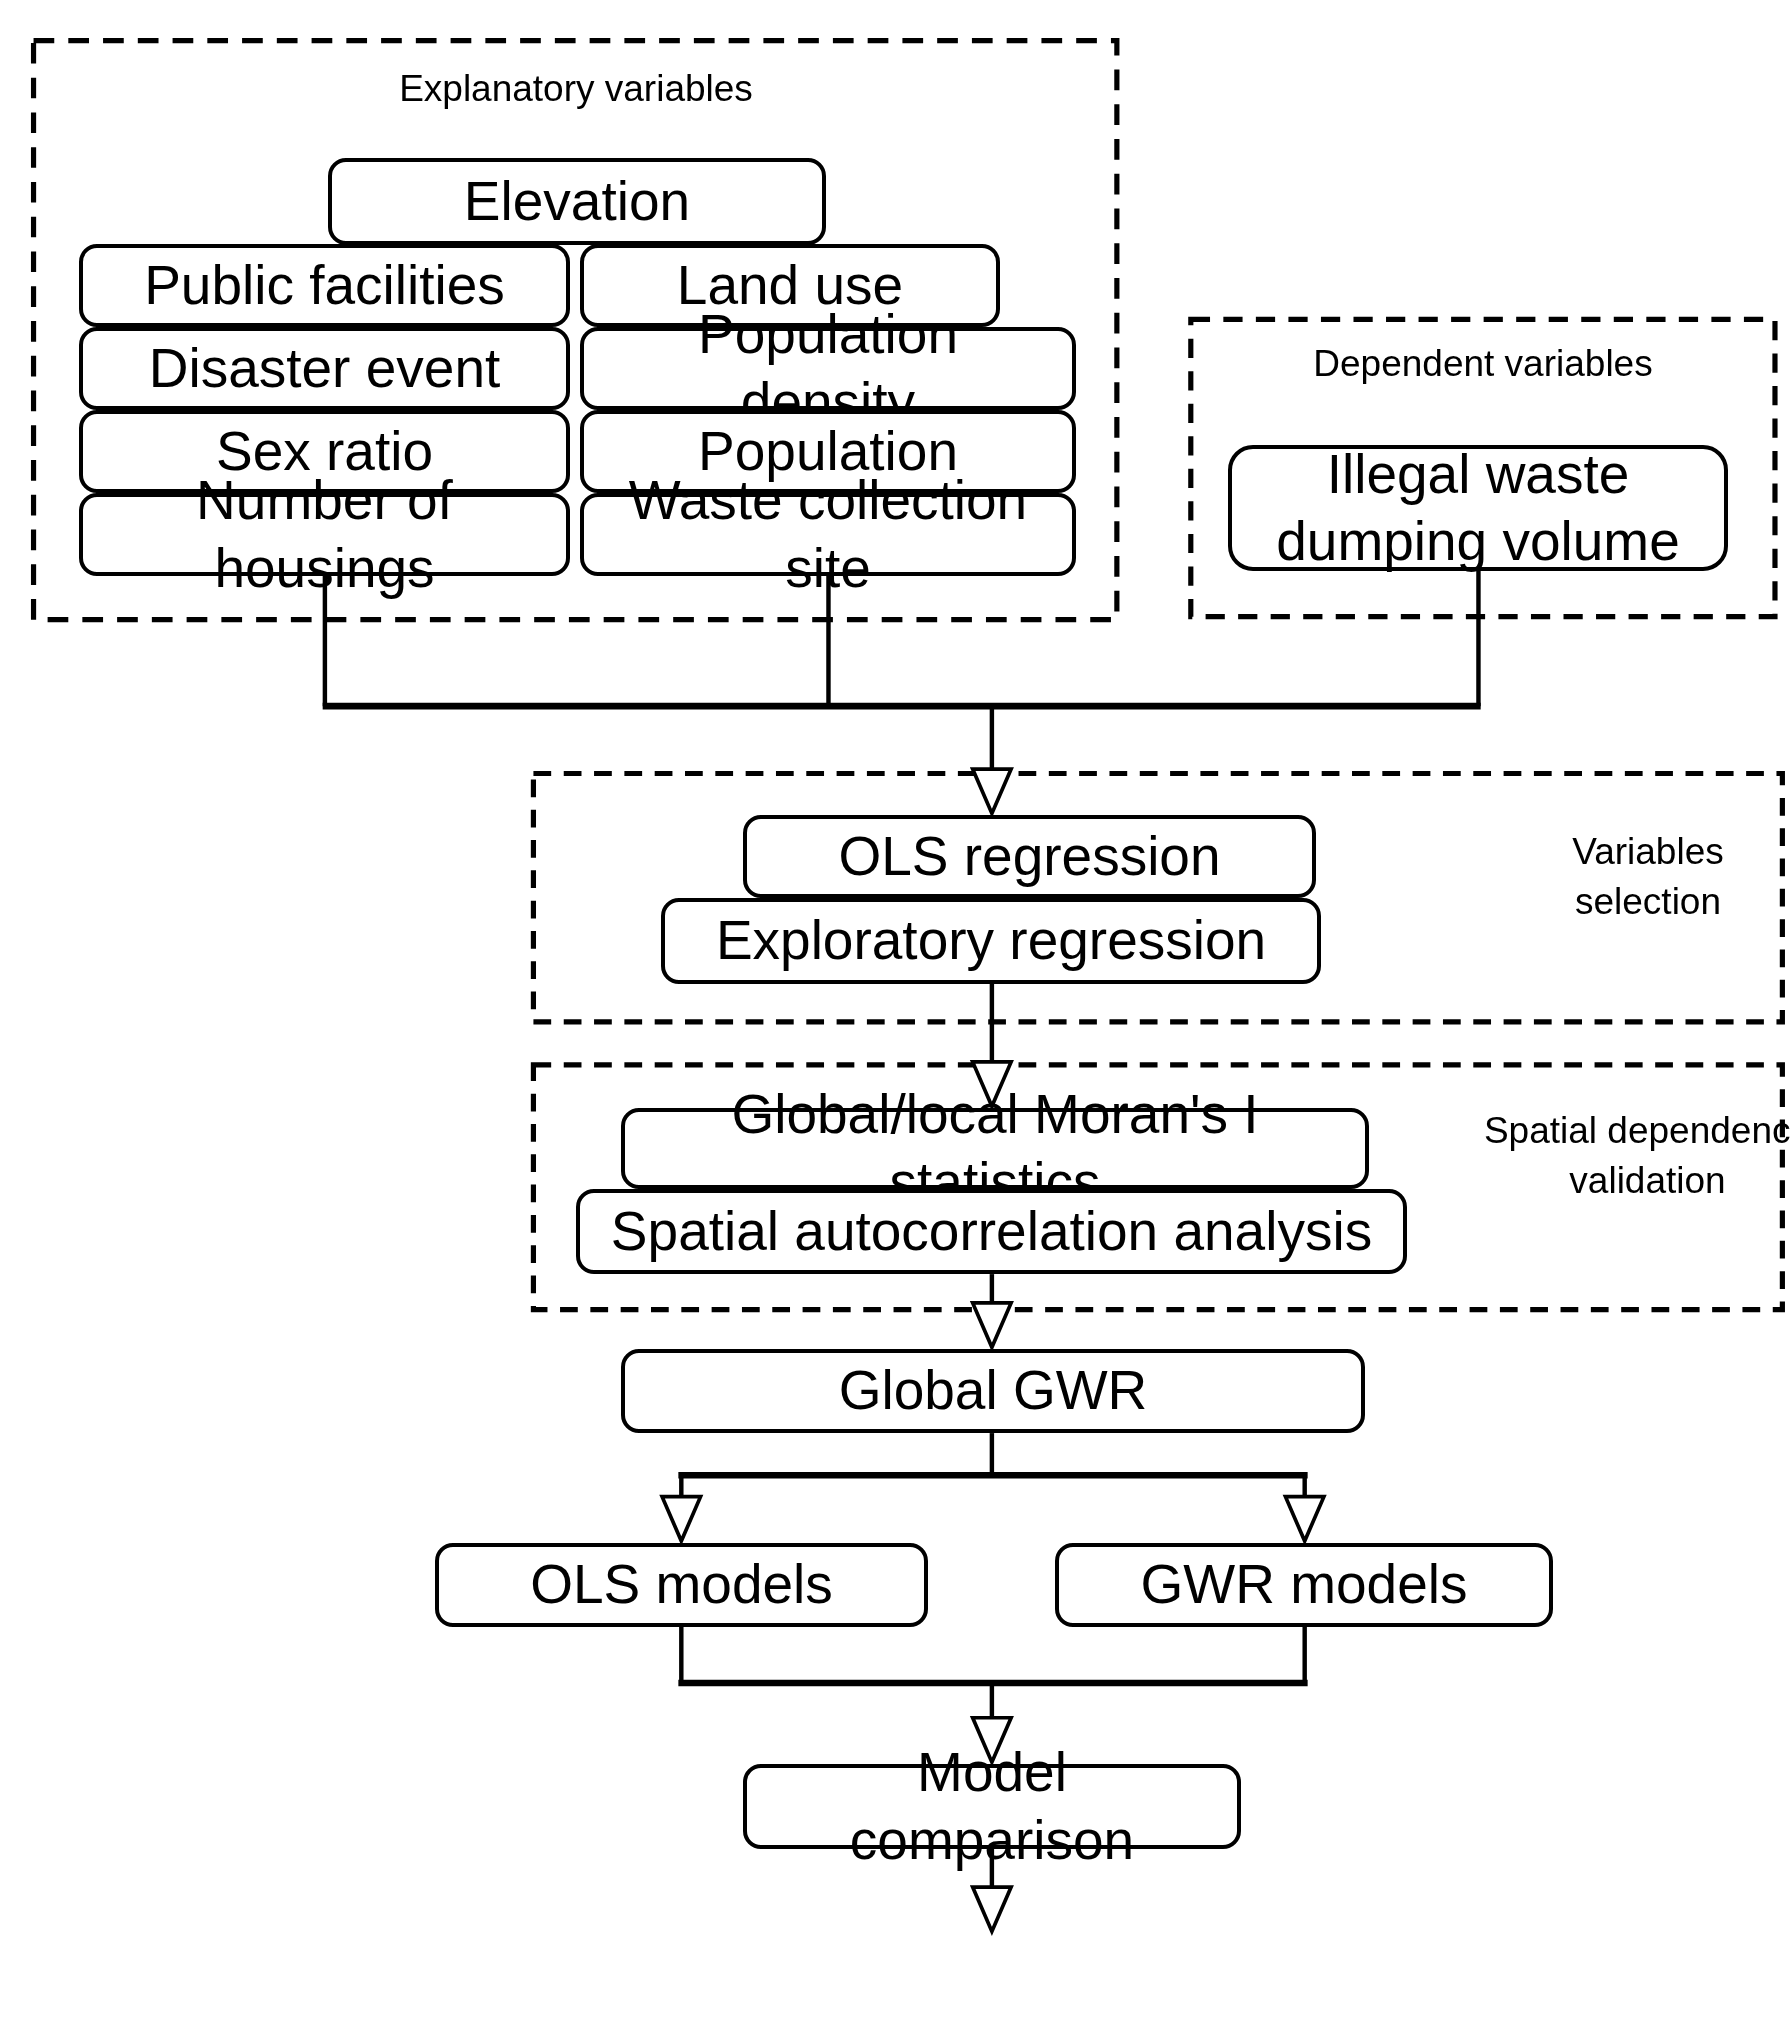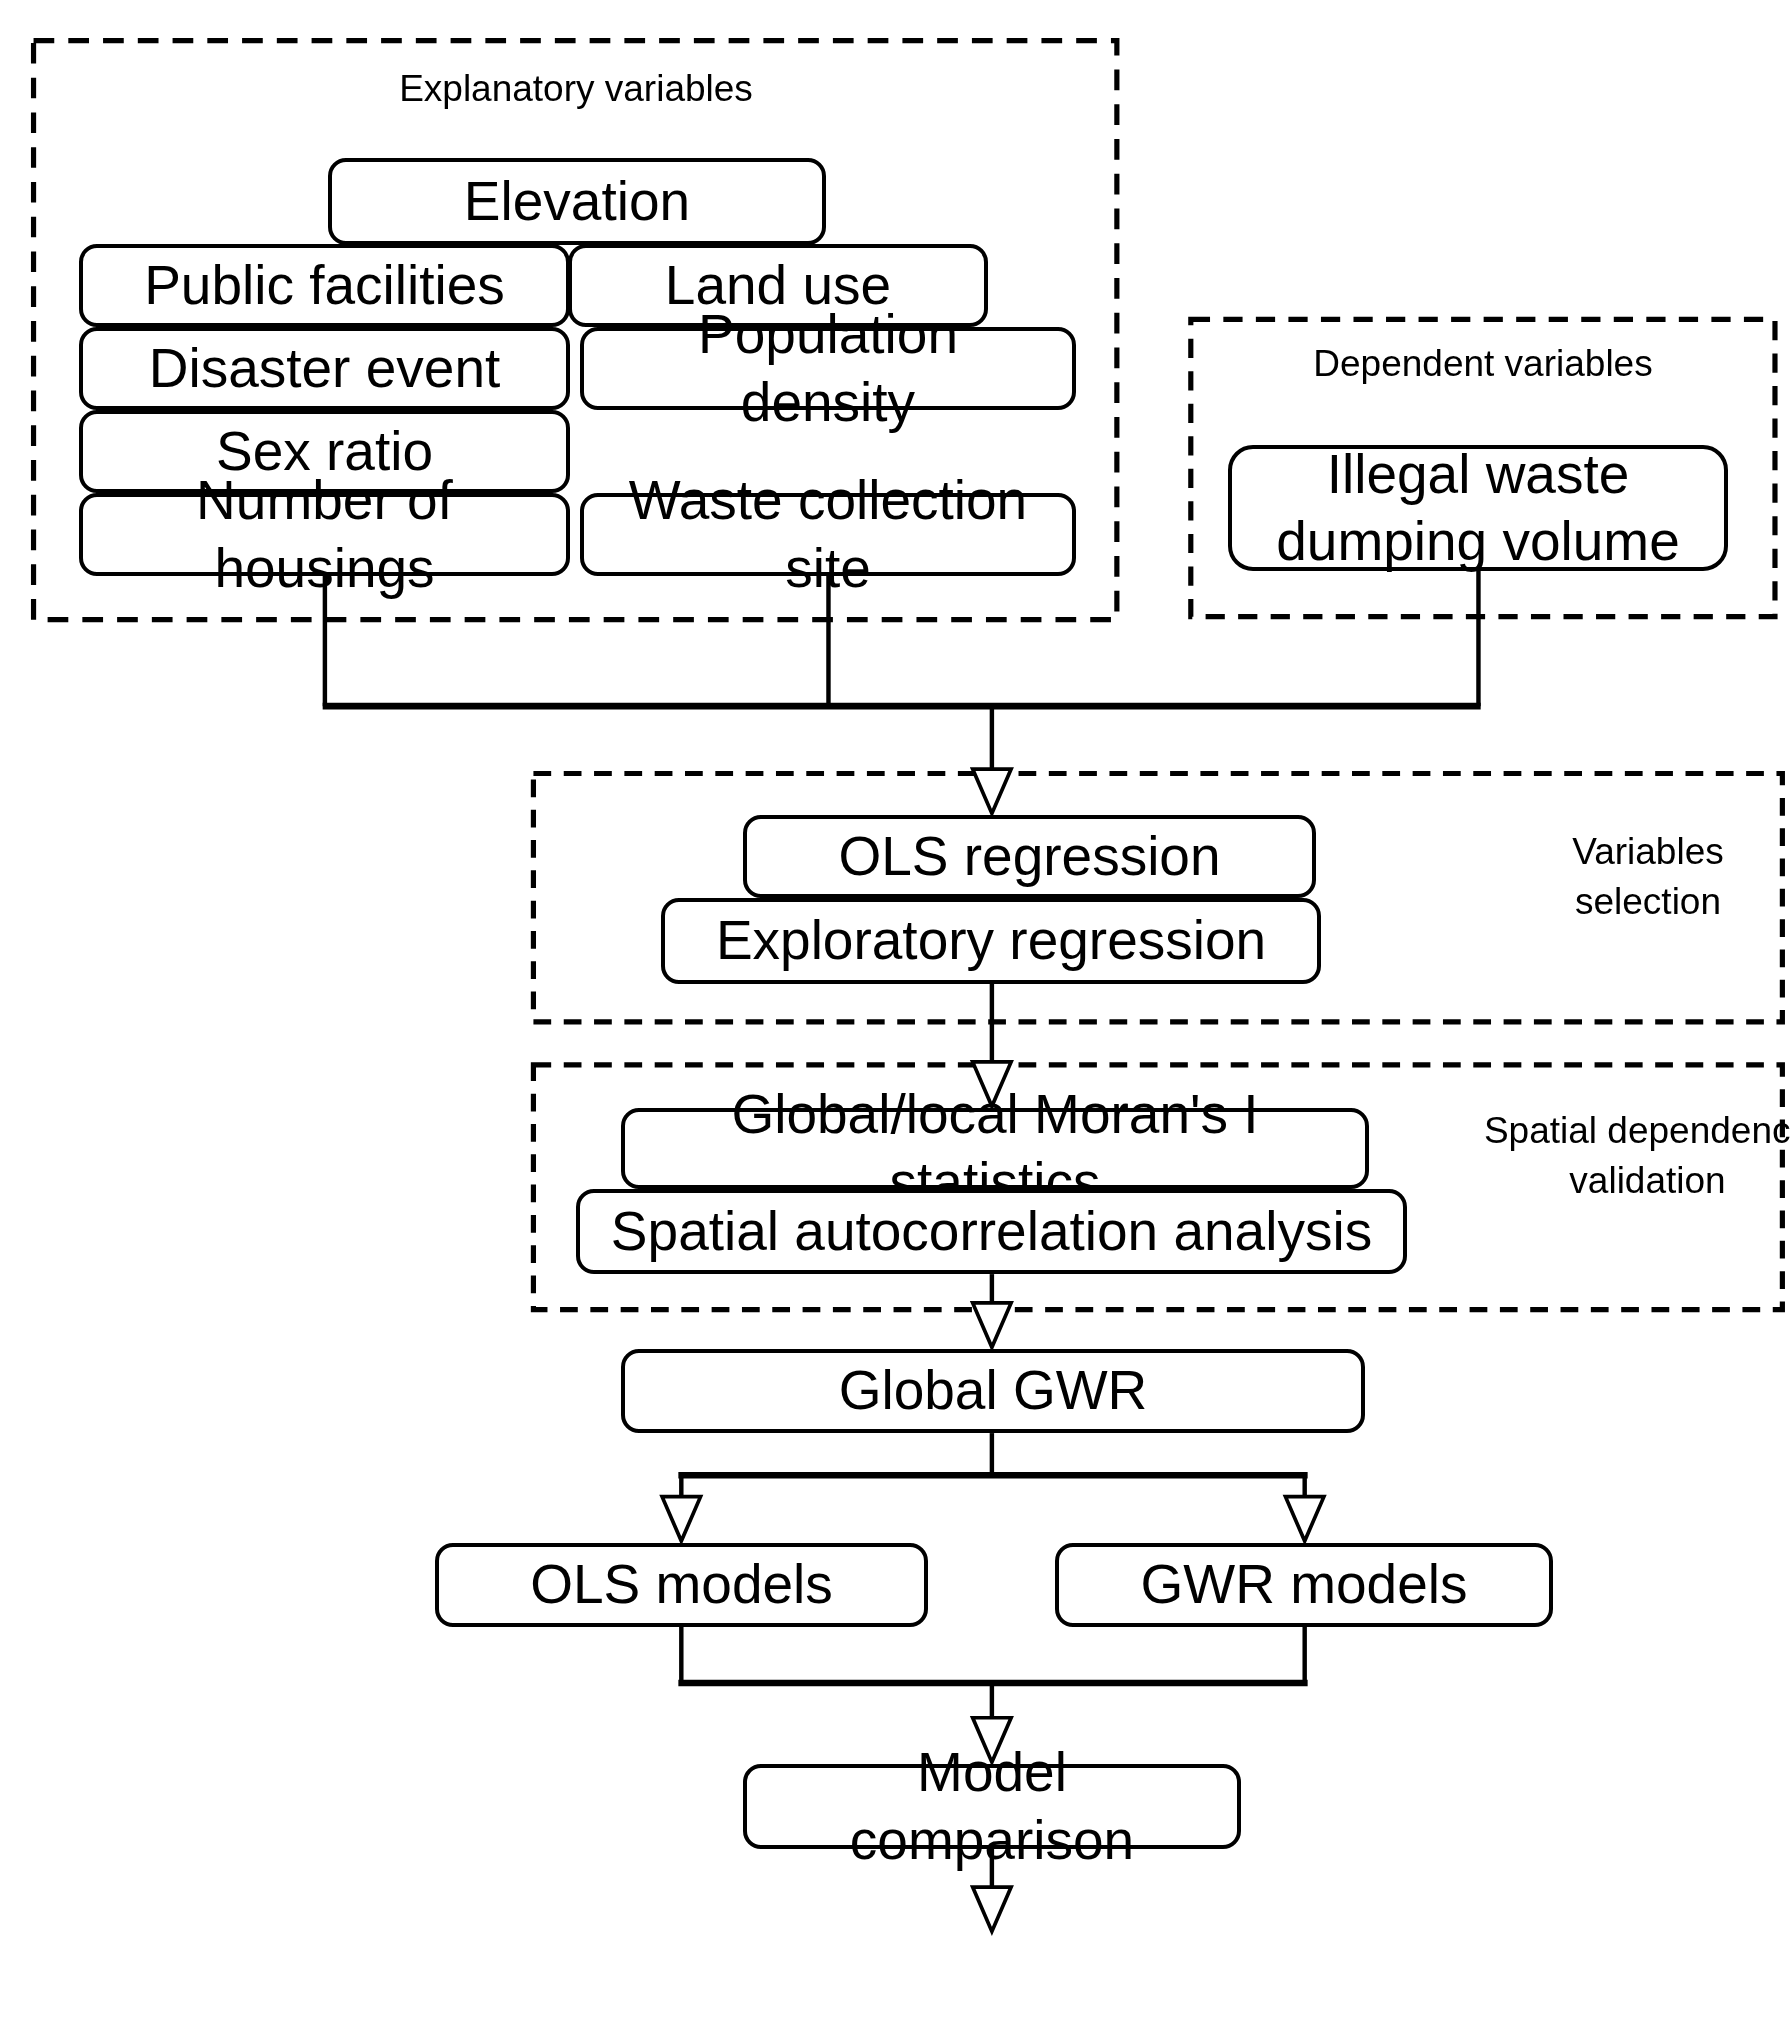--- a/index.html
+++ b/index.html
@@ -20,21 +20,21 @@
     position:absolute; font-size:37px; line-height:1.34; text-align:center; color:var(--stroke);
   }
   
   .t-explanatory{left:206px; top:64px;  width:740px;}
   .t-dependent  {left:1191px;top:339px; width:584px;}
   .t-varsel     {left:1500px;top:827px;width:296px;}
   .t-spatial    {left:1470px;top:1106px;width:355px;}
   
   .n-elevation {left:328px; top:158px; width:498px; height:87px;}
   .n-public    {left:79px; top:244px; width:491px; height:83px;}
-  .n-landuse   {left:568px; top:244px; width:420px; height:83px;text-align:right;}
+  .n-landuse   {left:580px; top:244px; width:420px; height:83px;text-align:right;}
   .n-disaster  {left:79px; top:327px; width:491px; height:83px;}
   .n-popden    {left:580px; top:327px; width:496px; height:83px;}
   .n-sexratio  {left:79px; top:410px; width:491px; height:83px;}
   .n-population{left:580px; top:410px; width:496px; height:83px;}
   .n-housings  {left:79px; top:493px; width:491px; height:83px;}
   .n-wastecoll {left:580px; top:493px; width:496px; height:83px;}
   
   .n-illegal   {left:1228px;top:445px; width:500px; height:126px; border-radius:25px;}
   
   .n-ols-reg   {left:743px;top:815px;width:573px; height:83px;}
@@ -96,20 +96,21 @@
   <div class="label t-dependent">Dependent variables</div>
   <div class="label t-varsel">Variables selection</div>
   <div class="label t-spatial">Spatial dependence validation</div>
 
   <div class="node n-elevation">Elevation</div>
   <div class="node n-public">Public facilities</div>
   <div class="node n-landuse">Land use</div>
   <div class="node n-disaster">Disaster event</div>
   <div class="node n-popden">Population density</div>
   <div class="node n-sexratio">Sex ratio</div>
+  <div class="node n-population">Population</div>
   <div class="node n-housings">Number of housings</div>
   <div class="node n-wastecoll">Waste collection site</div>
 
   <div class="node n-illegal">Illegal waste dumping volume</div>
 
   <div class="node n-ols-reg">OLS regression</div>
   <div class="node n-expl-reg">Exploratory regression</div>
 
   <div class="node n-moran">Global/local Moran's I statistics</div>
   <div class="node n-spatauto">Spatial autocorrelation analysis</div>

